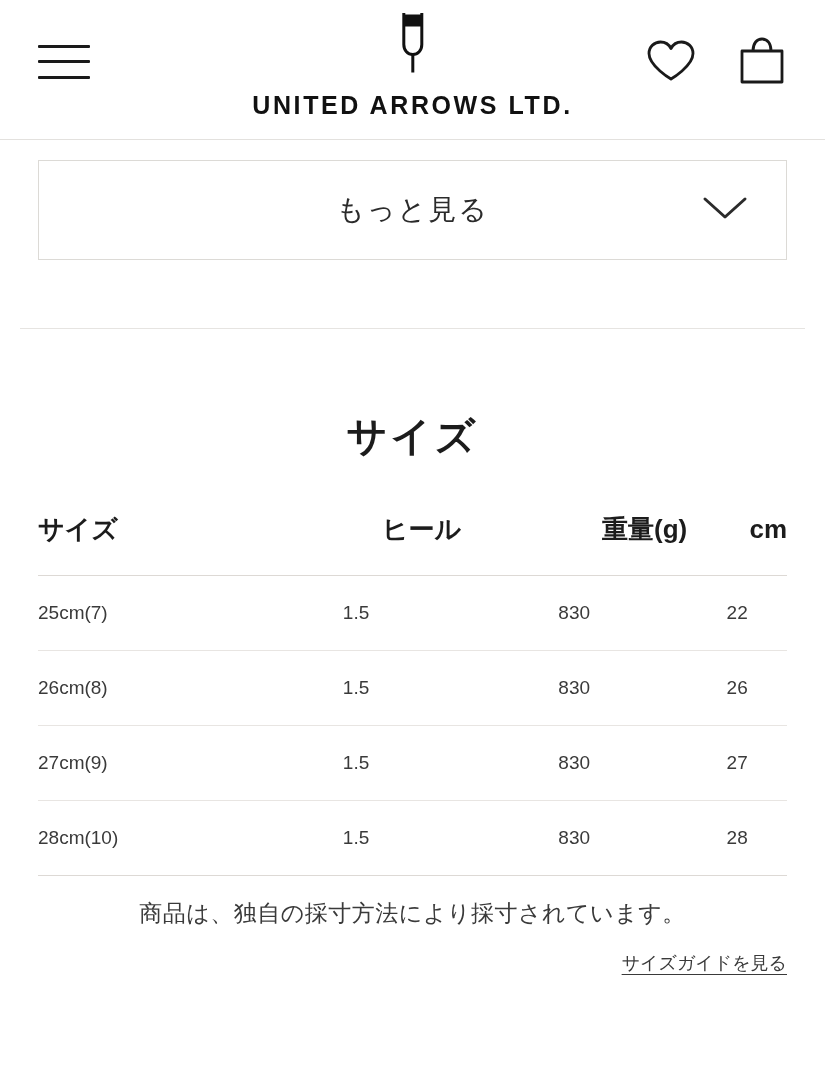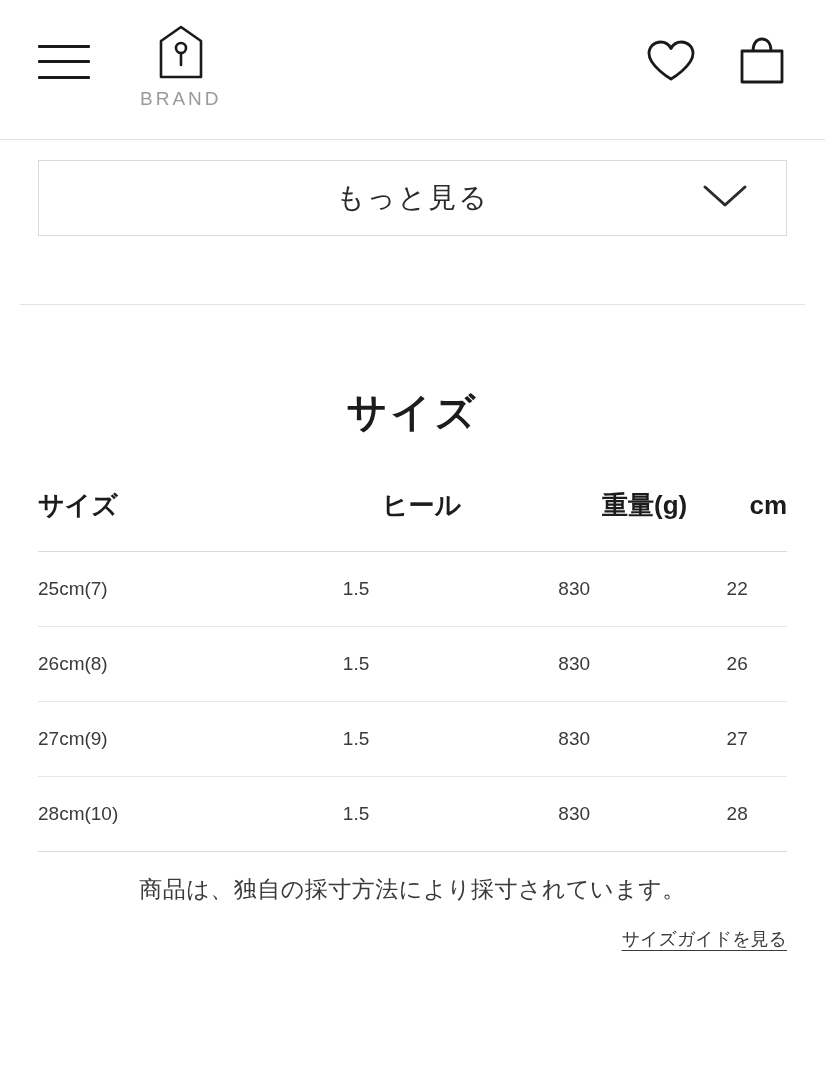--- a/index.html
+++ b/index.html
@@ -83,21 +83,21 @@
     margin-top: -14px;
   }
   .icon-btn { cursor: pointer; display: block; }
 
   
   .more-wrap {
     padding: 20px 38px 0 38px;
   }
   .more-btn {
     width: 100%;
-    height: 76px;
+    height: 100px;
     border: 1px solid #dcdad6;
     background: #ffffff;
     display: flex;
     align-items: center;
     justify-content: center;
     position: relative;
     cursor: pointer;
   }
   .more-btn .label {
     font-size: 28px;
@@ -176,31 +176,31 @@
 <body>
 
 <div class="header">
 
   <div class="hamburger">
     <span></span>
     <span></span>
     <span></span>
   </div>
 
-  <div class="brand-btn">
-    <span class="tag-icon">
-      <svg width="50" height="56" viewBox="0 0 50 56" fill="none" xmlns="http://www.w3.org/2000/svg">
-        <path d="M25 3 L45 17 L45 53 L5 53 L5 17 Z" stroke="#1a1a1a" stroke-width="2.6" fill="none" stroke-linejoin="round"></path>
-        <circle cx="25" cy="24" r="5" stroke="#1a1a1a" stroke-width="2.6" fill="none"></circle>
-        <path d="M25 29 L25 41" stroke="#1a1a1a" stroke-width="2.6" stroke-linecap="round"></path>
-      </svg>
-    </span>
-    <span class="brand-label">BRAND</span>
-  </div>
-
+
+  <div class="logo-wrap">
+    <span class="logo-mark">
+      <svg width="44" height="70" viewBox="0 0 44 70" fill="none" xmlns="http://www.w3.org/2000/svg">
+        <path d="M13 6 L13 36 C13 42 17 46 22 46 C27 46 31 42 31 36 L31 6" stroke="#111" stroke-width="3" fill="none" stroke-linecap="square"></path>
+        <path d="M13 6 L31 6 L31 18 L13 18 Z" fill="#111"></path>
+        <path d="M22 46 L22 64" stroke="#111" stroke-width="3"></path>
+      </svg>
+    </span>
+    <span class="logo-text">UNITED ARROWS LTD.</span>
+  </div>
 
   <div class="header-right">
     <span class="icon-btn">
       <svg width="52" height="46" viewBox="0 0 52 46" fill="none" xmlns="http://www.w3.org/2000/svg">
         <path d="M26 41 C26 41 4 28 4 15.5 C4 8.5 9.5 4 15.5 4 C20 4 24 6.5 26 10.5 C28 6.5 32 4 36.5 4 C42.5 4 48 8.5 48 15.5 C48 28 26 41 26 41 Z" stroke="#1a1a1a" stroke-width="2.8" fill="none" stroke-linejoin="round"></path>
       </svg>
     </span>
     <span class="icon-btn">
       <svg width="50" height="50" viewBox="0 0 50 50" fill="none" xmlns="http://www.w3.org/2000/svg">
         <path d="M5 15 L45 15 L45 46 L5 46 Z" stroke="#1a1a1a" stroke-width="2.8" fill="none" stroke-linejoin="round"></path>

